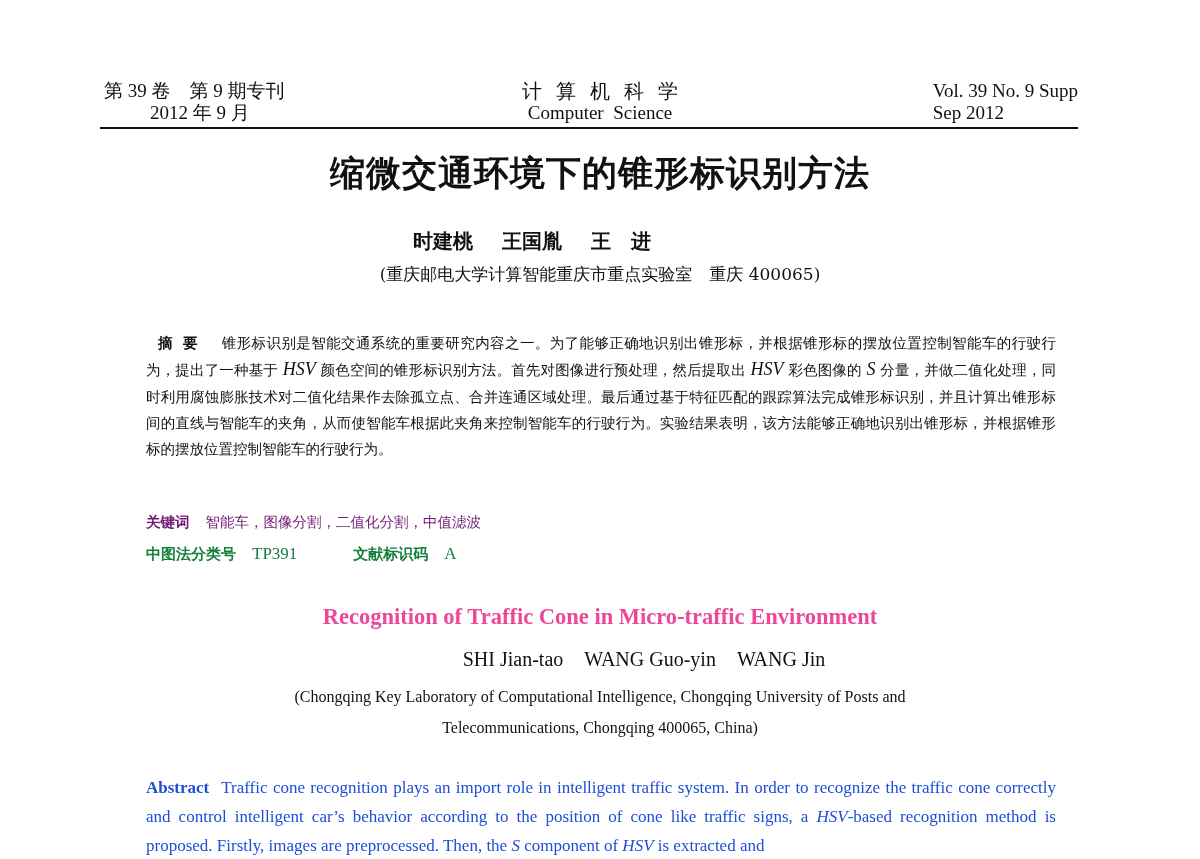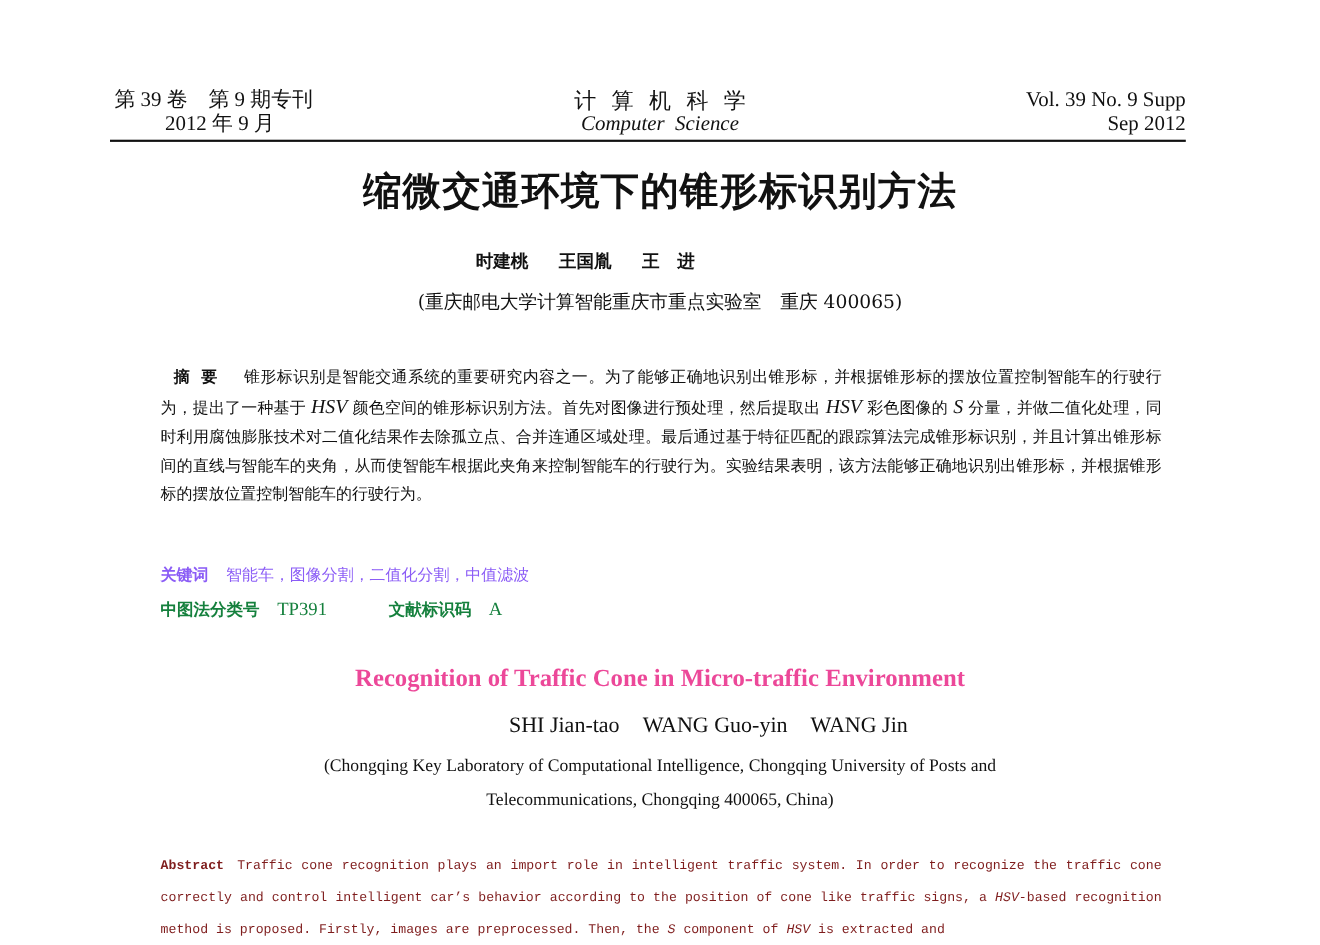--- a/index.html
+++ b/index.html
@@ -4,58 +4,58 @@
 <style>
   html, body { margin: 0; padding: 0; background: #ffffff; }
   body { width: 1200px; height: 859px; overflow: hidden; position: relative; color: #111; font-family: "DejaVu Serif", "Liberation Serif", serif; }
   .page { position: absolute; left: 0; top: 0; width: 1200px; height: 859px; }
 
   .hdr { position: absolute; top: 80px; font-family: "Liberation Serif", "DejaVu Serif", serif; font-size: 19px; line-height: 22px; color: #111; }
   .hdr-left { left: 104px; }
   .hdr-left .l2 { padding-left: 46px; }
   .hdr-center { left: 500px; width: 200px; text-align: center; }
   .hdr-center .cn { letter-spacing: 14px; padding-left: 14px; font-family: "DejaVu Sans", sans-serif; font-size: 20px; }
-  .hdr-right { right: 122px; text-align: right; }
+  .hdr-right { right: 122px; text-align: left; }
   .rule { position: absolute; left: 100px; top: 127px; width: 978px; height: 2px; background: #111; }
 
   .title-cn { position: absolute; top: 150px; left: 0; width: 1200px; text-align: center; font-family: "DejaVu Sans", sans-serif; font-weight: bold; font-size: 35px; letter-spacing: 1px; color: #111; }
-  .authors-cn { position: absolute; top: 228px; left: 0; width: 1064px; text-align: center; font-family: "DejaVu Sans", sans-serif; font-weight: bold; font-size: 16px; color: #111; word-spacing: 0; }
+  .authors-cn { position: absolute; top: 228px; left: 0; width: 1064px; text-align: center; font-family: "DejaVu Sans", sans-serif; font-weight: bold; font-size: 20px; color: #111; word-spacing: 0; }
   .authors-cn span { margin: 0 11px; }
   .affil-cn { position: absolute; top: 263px; left: 0; width: 1200px; text-align: center; font-family: "DejaVu Serif", serif; font-size: 17px; color: #111; }
 
   .abs-cn { position: absolute; left: 146px; top: 330px; width: 910px; font-family: "DejaVu Serif", serif; font-size: 14.5px; line-height: 26.3px; text-align: justify; color: #111; }
   .abs-cn .lbl { font-family: "DejaVu Sans", sans-serif; font-weight: bold; margin-right: 14px; letter-spacing: 10px; margin-left: 12px; }
   .abs-cn i { font-family: "Liberation Serif", serif; font-size: 18px; }
-  .kw { position: absolute; left: 146px; top: 513px; font-family: "DejaVu Serif", serif; font-size: 14.5px; color: #8b5cf6; }
+  .kw { position: absolute; left: 146px; top: 513px; font-family: "DejaVu Serif", serif; font-size: 14.5px; color: #701a75; }
   .kw .lbl { font-family: "DejaVu Sans", sans-serif; font-weight: bold; margin-right: 16px; }
   .cls { position: absolute; left: 146px; top: 544px; font-family: "DejaVu Serif", serif; font-size: 15px; color: #15803d; }
   .cls .lbl { font-family: "DejaVu Sans", sans-serif; font-weight: bold; margin-right: 16px; }
   .cls .val { font-family: "Liberation Serif", serif; font-size: 17px; }
   .cls .gap { display: inline-block; width: 56px; }
 
   .title-en { position: absolute; top: 604px; left: 0; width: 1200px; text-align: center; font-family: "Liberation Serif", serif; font-weight: bold; font-size: 22.5px; color: #ec4899; }
   .authors-en { position: absolute; top: 648px; left: 0; width: 1200px; text-align: center; font-family: "Liberation Serif", serif; font-size: 20px; color: #111; margin-left: 44px; }
   .authors-en span { margin: 0 8px; }
   .affil-en { position: absolute; top: 681px; left: 0; width: 1200px; text-align: center; font-family: "Liberation Serif", serif; font-size: 16px; line-height: 31px; color: #111; }
 
-  .abs-en { position: absolute; left: 146px; top: 773px; width: 910px; font-family: Liberation Mono, monospace; font-size: 12px; line-height: 29px; text-align: justify; color: #7f1d1d; }
+  .abs-en { position: absolute; left: 146px; top: 773px; width: 910px; font-family: Liberation Serif, serif; font-size: 17px; line-height: 29px; text-align: justify; color: #1d4ed8; }
   .abs-en .lbl { font-weight: bold; margin-right: 12px; }
 </style>
 </head>
 <body>
 
 <div class="page">
 
   <div class="hdr hdr-left">
     <div>第 39 卷　第 9 期专刊</div>
     <div class="l2">2012 年 9 月</div>
   </div>
   <div class="hdr hdr-center">
     <div class="cn">计算机科学</div>
-    <div style="white-space:pre;font-style:italic;">Computer  Science</div>
+    <div style="white-space:pre;">Computer  Science</div>
   </div>
   <div class="hdr hdr-right">
     <div>Vol. 39 No. 9 Supp</div>
     <div>Sep 2012</div>
   </div>
   <div class="rule"></div>
 
   <div class="title-cn">缩微交通环境下的锥形标识别方法</div>
   <div class="authors-cn">
     <span>时建桃</span>

